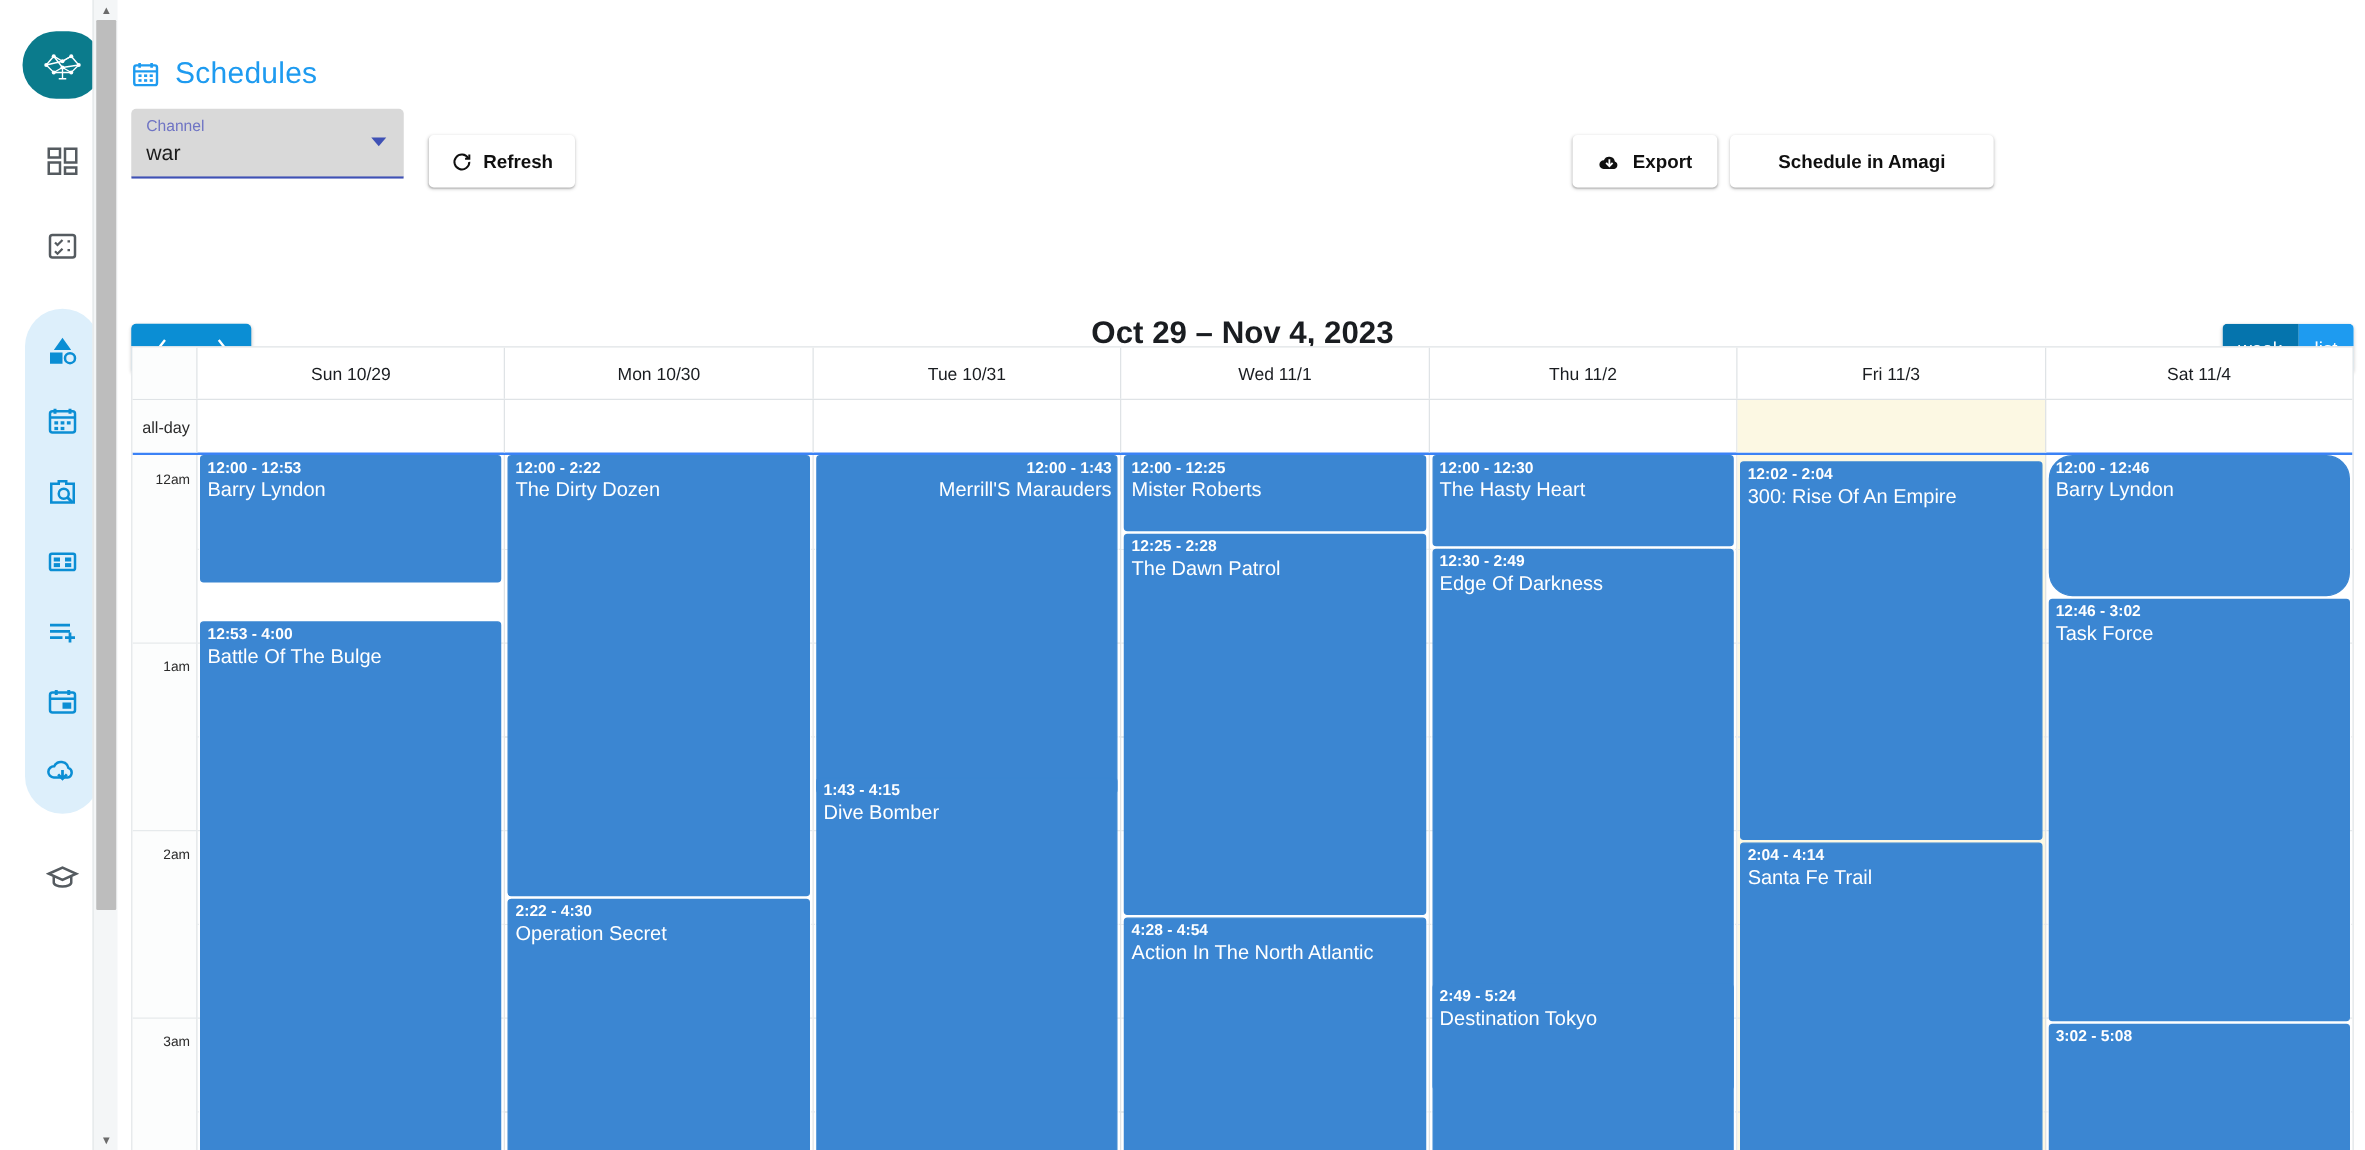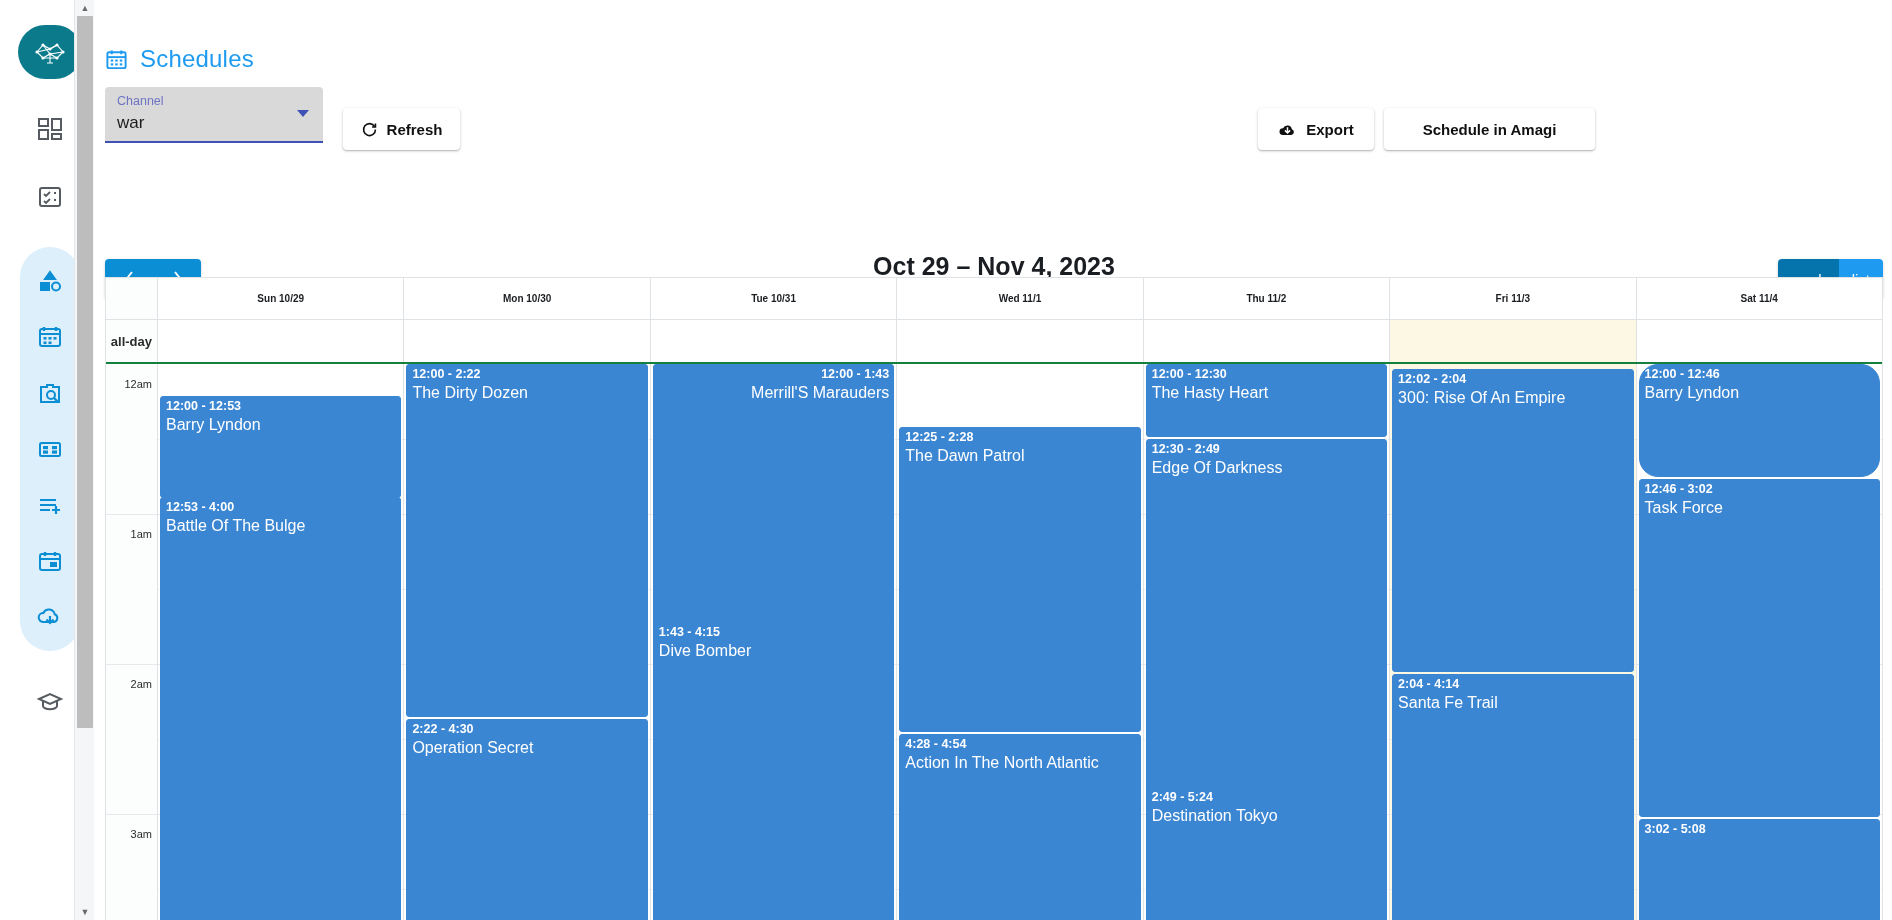--- a/index.html
+++ b/index.html
@@ -122,25 +122,25 @@
   .cal {
     position: absolute; left: 9px; top: 277px; right: 9px; bottom: 0;
     border: 1px solid #dfe3e6; border-bottom: none;
     overflow: hidden; background: #fff;
   }
   .cal-head { display: flex; height: 42px; border-bottom: 1px solid #dfe3e6; }
   .cal-head .gutter { width: 52px; flex: 0 0 52px; border-right: 1px solid #dfe3e6; background:#fcfdfd; }
   .cal-head .dcell {
     flex: 1 1 0; border-right: 1px solid #dfe3e6;
     display: flex; align-items: center; justify-content: center;
-    font-size: 10px; font-weight: 700; color: #1a1d21;
+    font-size: 14px; font-weight: 400; color: #1a1d21;
   }
   .cal-head .dcell:last-child { border-right: none; }
 
-  .cal-allday { display: flex; height: 44px; border-bottom: 2px solid #15803d; font-weight: bold; }
+  .cal-allday { display: flex; height: 44px; border-bottom: 2px solid #3b82f6; }
   .cal-allday .gutter {
     width: 52px; flex: 0 0 52px; border-right: 1px solid #dfe3e6; background:#fcfdfd;
     display:flex; align-items:center; justify-content:flex-end; padding-right: 5px;
     font-size: 13px; color: #2b2b2b;
   }
   .cal-allday .acell { flex: 1 1 0; border-right: 1px solid #dfe3e6; }
   .cal-allday .acell:last-child { border-right: none; }
   .cal-allday .acell.today { background: #fcf8e3; }
 
   .cal-body { position: relative; display: flex; height: 560px; }
@@ -418,21 +418,21 @@
             <div class="hline" style="top: 450px;"></div>
           </div>
         <div class="daycol">
             <div class="hline half" style="top: 75px;"></div>
             <div class="hline" style="top: 150px;"></div>
             <div class="hline half" style="top: 225px;"></div>
             <div class="hline" style="top: 300px;"></div>
             <div class="hline half" style="top: 375px;"></div>
             <div class="hline" style="top: 450px;"></div>
             <div class="hline half" style="top: 525px;"></div>
-            <div class="ev" style="top: 0px; height: 102px; margin-top: 32px;">
+            <div class="ev" style="top: 0px; height: 102px;">
               <div class="ev-time">12:00 - 12:53</div>
               <div class="ev-title">Barry Lyndon</div>
             </div>
             <div class="ev" style="top: 132.5px; height: 465.5px;">
               <div class="ev-time">12:53 - 4:00</div>
               <div class="ev-title">Battle Of The Bulge</div>
             </div>
           </div>
         <div class="daycol">
             <div class="hline half" style="top: 75px;"></div>
@@ -469,20 +469,24 @@
             </div>
           </div>
         <div class="daycol">
             <div class="hline half" style="top: 75px;"></div>
             <div class="hline" style="top: 150px;"></div>
             <div class="hline half" style="top: 225px;"></div>
             <div class="hline" style="top: 300px;"></div>
             <div class="hline half" style="top: 375px;"></div>
             <div class="hline" style="top: 450px;"></div>
             <div class="hline half" style="top: 525px;"></div>
+            <div class="ev" style="top: 0px; height: 60.5px;">
+              <div class="ev-time">12:00 - 12:25</div>
+              <div class="ev-title">Mister Roberts</div>
+            </div>
             <div class="ev" style="top: 62.5px; height: 305.5px;">
               <div class="ev-time">12:25 - 2:28</div>
               <div class="ev-title">The Dawn Patrol</div>
             </div>
             <div class="ev" style="top: 370px; height: 363px;">
               <div class="ev-time">4:28 - 4:54</div>
               <div class="ev-title">Action In The North Atlantic</div>
             </div>
           </div>
         <div class="daycol">

